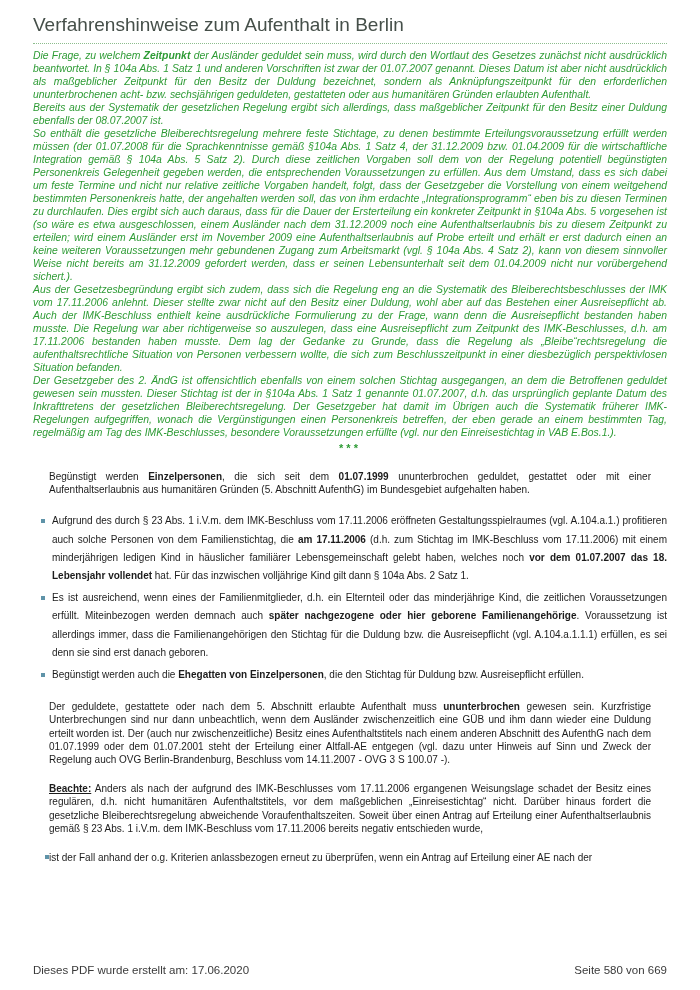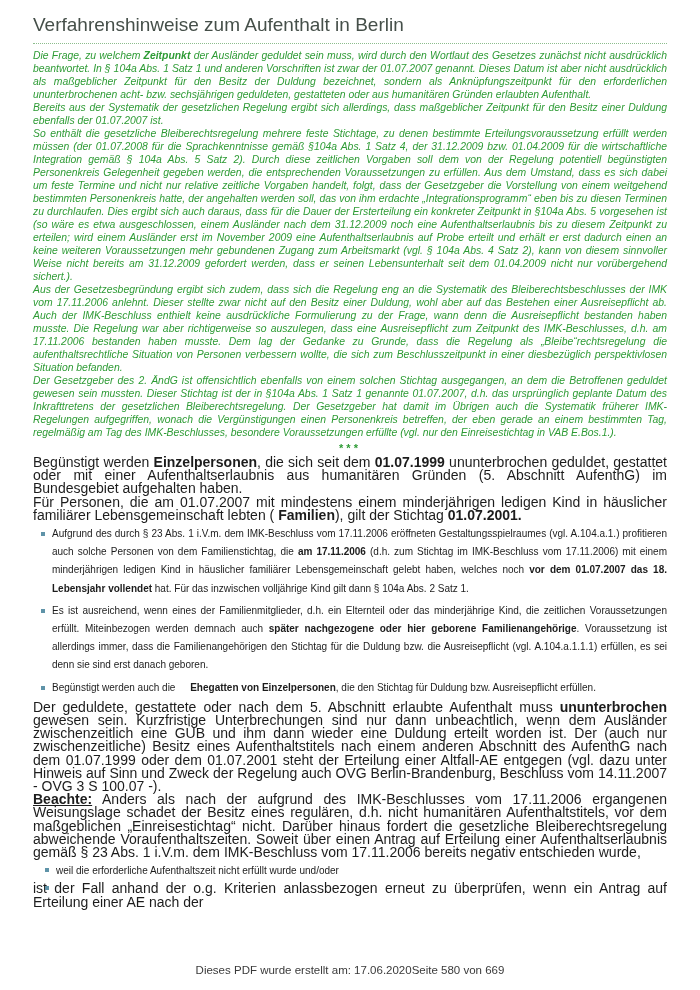--- a/index.html
+++ b/index.html
@@ -23,87 +23,82 @@
   .separator{
     text-align:center;color:#2e9b35;font-weight:bold;
     font-size:11px;letter-spacing:3px;margin:3px 0 2px 0;
   }
   .section-heading{
     font-size:14.5px;font-weight:400;color:#6d9dac;
     margin:8px 0 4px 0;padding-bottom:4px;
     border-bottom:1px dotted #a8c6d0;
   }
   .body-block p{
-    margin:0;color:#1c1c1c;font-size:14px;line-height:13.2px;
+    margin:16px;color:#1c1c1c;font-size:10px;line-height:13.2px;
     text-align:justify;
   }
   ul.sq{list-style:none;margin:3px 0 2px 0;padding:0;}
   ul.sq li{
     position:relative;margin:2px 0 2px 8px;padding-left:11px;
     color:#1c1c1c;font-size:10px;text-align:justify;
   }
   ul.sq.loose li{line-height:18.2px;margin-bottom:4px;}
   ul.sq.tight li{line-height:13.2px;margin:5px 0 5px 12px;}
   .bullet-marker{
     position:absolute;left:0;top:7px;width:4px;height:4px;
     background:#5f93a8;display:inline-block;
   }
   ul.sq.tight .bullet-marker{top:4px;}
   .closing p{margin-top:2px;}
   .footer{
     position:absolute;left:33px;right:33px;bottom:14px;
-    display:flex;justify-content:center;
+    display:flex;justify-content:space-between;
     color:#3a3a3a;font-size:11.5px;
   }
 </style>
 </head>
 <body>
 
 <div class="page">
 
   <h1 class="title">Verfahrenshinweise zum Aufenthalt in Berlin</h1>
 
   <div class="intro">
     <p><span>Die Frage, zu welchem </span><span style="font-weight: bold;">Zeitpunkt</span><span> der Ausländer geduldet sein muss, wird durch den Wortlaut des Gesetzes zunächst nicht ausdrücklich beantwortet. In § 104a Abs. 1 Satz 1 und anderen Vorschriften ist zwar der 01.07.2007 genannt. Dieses Datum ist aber nicht ausdrücklich als maßgeblicher Zeitpunkt für den Besitz der Duldung bezeichnet, sondern als Anknüpfungszeitpunkt für den erforderlichen ununterbrochenen acht- bzw. sechsjährigen geduldeten, gestatteten oder aus humanitären Gründen erlaubten Aufenthalt.</span></p>
-    <p><span>Bereits aus der Systematik der gesetzlichen Regelung ergibt sich allerdings, dass maßgeblicher Zeitpunkt für den Besitz einer Duldung ebenfalls der 01.07.2007 ist.</span></p>
+    <p><span>Bereits aus der Systematik der gesetzlichen Regelung ergibt sich allerdings, dass maßgeblicher Zeitpunkt für den Besitz einer Duldung ebenfalls der 08.07.2007 ist.</span></p>
     <p><span>So enthält die gesetzliche Bleiberechtsregelung mehrere feste Stichtage, zu denen bestimmte Erteilungsvoraussetzung erfüllt werden müssen (der 01.07.2008 für die Sprachkenntnisse gemäß §104a Abs. 1 Satz 4, der 31.12.2009 bzw. 01.04.2009 für die wirtschaftliche Integration gemäß § 104a Abs. 5 Satz 2). Durch diese zeitlichen Vorgaben soll dem von der Regelung potentiell begünstigten Personenkreis Gelegenheit gegeben werden, die entsprechenden Voraussetzungen zu erfüllen. Aus dem Umstand, dass es sich dabei um feste Termine und nicht nur relative zeitliche Vorgaben handelt, folgt, dass der Gesetzgeber die Vorstellung von einem weitgehend bestimmten Personenkreis hatte, der angehalten werden soll, das von ihm erdachte „Integrationsprogramm“ eben bis zu diesen Terminen zu durchlaufen. Dies ergibt sich auch daraus, dass für die Dauer der Ersterteilung ein konkreter Zeitpunkt in §104a Abs. 5 vorgesehen ist (so wäre es etwa ausgeschlossen, einem Ausländer nach dem 31.12.2009 noch eine Aufenthaltserlaubnis bis zu diesem Zeitpunkt zu erteilen; wird einem Ausländer erst im November 2009 eine Aufenthaltserlaubnis auf Probe erteilt und erhält er erst dadurch einen an keine weiteren Voraussetzungen mehr gebundenen Zugang zum Arbeitsmarkt (vgl. § 104a Abs. 4 Satz 2), kann von diesem sinnvoller Weise nicht bereits am 31.12.2009 gefordert werden, dass er seinen Lebensunterhalt seit dem 01.04.2009 nicht nur vorübergehend sichert.).</span></p>
     <p><span>Aus der Gesetzesbegründung ergibt sich zudem, dass sich die Regelung eng an die Systematik des Bleiberechtsbeschlusses der IMK vom 17.11.2006 anlehnt. Dieser stellte zwar nicht auf den Besitz einer Duldung, wohl aber auf das Bestehen einer Ausreisepflicht ab. Auch der IMK-Beschluss enthielt keine ausdrückliche Formulierung zu der Frage, wann denn die Ausreisepflicht bestanden haben musste. Die Regelung war aber richtigerweise so auszulegen, dass eine Ausreisepflicht zum Zeitpunkt des IMK-Beschlusses, d.h. am 17.11.2006 bestanden haben musste. Dem lag der Gedanke zu Grunde, dass die Regelung als „Bleibe“rechtsregelung die aufenthaltsrechtliche Situation von Personen verbessern wollte, die sich zum Beschlusszeitpunkt in einer diesbezüglich perspektivlosen Situation befanden.</span></p>
     <p><span>Der Gesetzgeber des 2. ÄndG ist offensichtlich ebenfalls von einem solchen Stichtag ausgegangen, an dem die Betroffenen geduldet gewesen sein mussten. Dieser Stichtag ist der in §104a Abs. 1 Satz 1 genannte 01.07.2007, d.h. das ursprünglich geplante Datum des Inkrafttretens der gesetzlichen Bleiberechtsregelung. Der Gesetzgeber hat damit im Übrigen auch die Systematik früherer IMK-Regelungen aufgegriffen, wonach die Vergünstigungen einen Personenkreis betreffen, der eben gerade an einem bestimmten Tag, regelmäßig am Tag des IMK-Beschlusses, besondere Voraussetzungen erfüllte (vgl. nur den Einreisestichtag in VAB E.Bos.1.).</span></p>
   </div>
 
   <div class="separator">***</div>
 
 
   <div class="body-block">
     <p><span>Begünstigt werden </span><span style="font-weight: bold;">Einzelpersonen</span><span>, die sich seit dem </span><span style="font-weight: bold;">01.07.1999</span><span> ununterbrochen geduldet, gestattet oder mit einer Aufenthaltserlaubnis aus humanitären Gründen (5. Abschnitt AufenthG) im Bundesgebiet aufgehalten haben.</span></p>
-    <p><span>Für Personen, die am 01.07.2007 mit mindestens einem minderjährigen ledigen Kind in häuslicher familiärer Lebensgemeinschaft lebten ( </span><span style="font-weight: bold;">Familien</span><span>), gilt der Stichtag </span><span style="font-weight: bold;">01.07.2001.</span></p>
 
     <ul class="sq loose">
       <li>
         <span class="bullet-marker"></span>
         <span><span>Aufgrund des durch § 23 Abs. 1 i.V.m. dem IMK-Beschluss vom 17.11.2006 eröffneten Gestaltungsspielraumes (vgl. A.104.a.1.) profitieren auch solche Personen von dem Familienstichtag, die </span><span style="font-weight: bold;">am 17.11.2006</span><span> (d.h. zum Stichtag im IMK-Beschluss vom 17.11.2006) mit einem minderjährigen ledigen Kind in häuslicher familiärer Lebensgemeinschaft gelebt haben, welches noch </span><span style="font-weight: bold;">vor dem 01.07.2007 das 18. Lebensjahr vollendet</span><span> hat. Für das inzwischen volljährige Kind gilt dann § 104a Abs. 2 Satz 1.</span></span>
       </li>
       <li>
         <span class="bullet-marker"></span>
         <span><span>Es ist ausreichend, wenn eines der Familienmitglieder, d.h. ein Elternteil oder das minderjährige Kind, die zeitlichen Voraussetzungen erfüllt. Miteinbezogen werden demnach auch </span><span style="font-weight: bold;">später nachgezogene oder hier geborene Familienangehörige</span><span>. Voraussetzung ist allerdings immer, dass die Familienangehörigen den Stichtag für die Duldung bzw. die Ausreisepflicht (vgl. A.104.a.1.1.1) erfüllen, es sei denn sie sind erst danach geboren.</span></span>
       </li>
       <li>
         <span class="bullet-marker"></span>
-        <span><span>Begünstigt werden auch die </span><span style="font-weight: bold; margin-left: 12px;">Ehegatten von Einzelpersonen</span><span>, die den Stichtag für Duldung bzw. Ausreisepflicht erfüllen.</span></span>
+        <span><span>Begünstigt werden auch die </span><span style="font-weight: bold;">Ehegatten von Einzelpersonen</span><span>, die den Stichtag für Duldung bzw. Ausreisepflicht erfüllen.</span></span>
       </li>
     </ul>
 
     <p><span>Der geduldete, gestattete oder nach dem 5. Abschnitt erlaubte Aufenthalt muss </span><span style="font-weight: bold;">ununterbrochen</span><span> gewesen sein. Kurzfristige Unterbrechungen sind nur dann unbeachtlich, wenn dem Ausländer zwischenzeitlich eine GÜB und ihm dann wieder eine Duldung erteilt worden ist. Der (auch nur zwischenzeitliche) Besitz eines Aufenthaltstitels nach einem anderen Abschnitt des AufenthG nach dem 01.07.1999 oder dem 01.07.2001 steht der Erteilung einer Altfall-AE entgegen (vgl. dazu unter Hinweis auf Sinn und Zweck der Regelung auch OVG Berlin-Brandenburg, Beschluss vom 14.11.2007 - OVG 3 S 100.07 -).</span></p>
     <p><span style="font-weight: bold; text-decoration: underline;">Beachte:</span><span> Anders als nach der aufgrund des IMK-Beschlusses vom 17.11.2006 ergangenen Weisungslage schadet der Besitz eines regulären, d.h. nicht humanitären Aufenthaltstitels, vor dem maßgeblichen „Einreisestichtag“ nicht. Darüber hinaus fordert die gesetzliche Bleiberechtsregelung abweichende Voraufenthaltszeiten. Soweit über einen Antrag auf Erteilung einer Aufenthaltserlaubnis gemäß § 23 Abs. 1 i.V.m. dem IMK-Beschluss vom 17.11.2006 bereits negativ entschieden wurde,</span></p>
 
     <ul class="sq tight">
-      <li>
-        <span class="bullet-marker"></span>
-        <span><span>weil die erforderliche Aufenthaltszeit nicht erfüllt wurde und/oder</span></span>
-      </li>
       <li>
         <span class="bullet-marker"></span>
       </li>
     </ul>
 
     <div class="closing">
       <p><span>ist der Fall anhand der o.g. Kriterien anlassbezogen erneut zu überprüfen, wenn ein Antrag auf Erteilung einer AE nach der</span></p>
     </div>
   </div>
 

